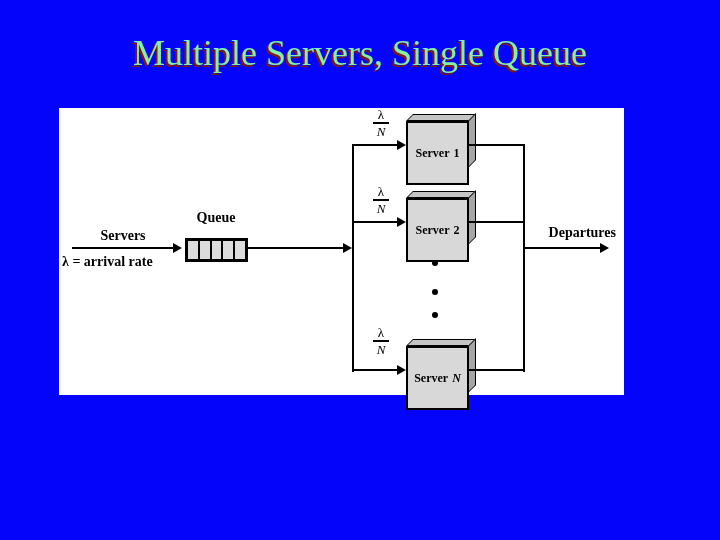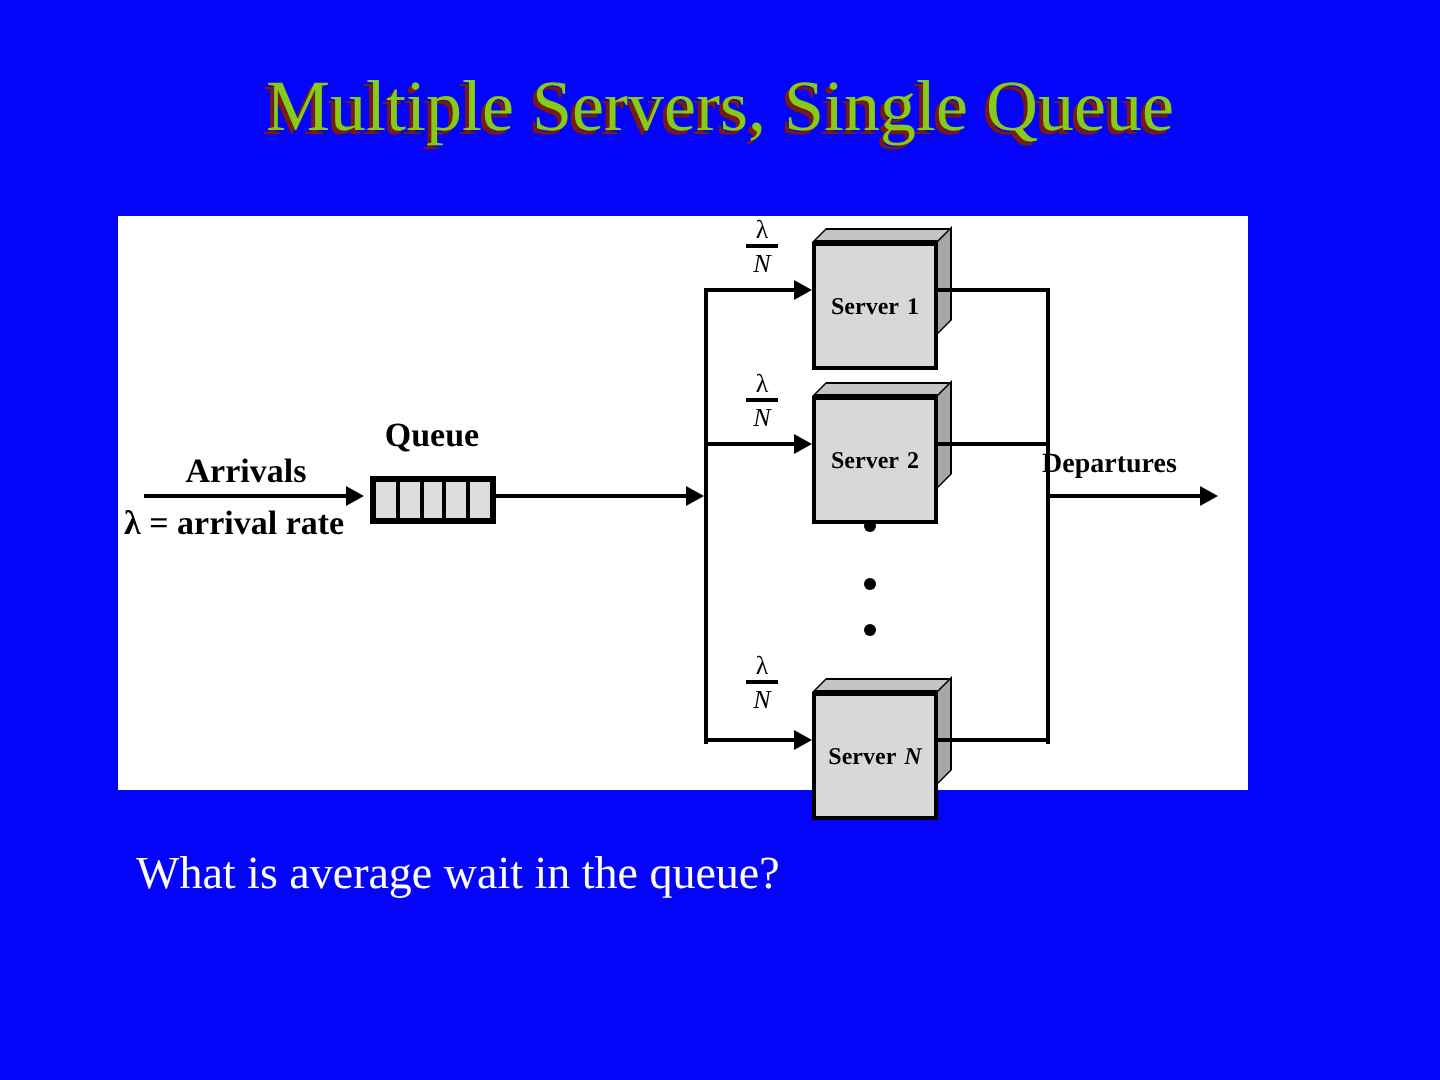--- a/index.html
+++ b/index.html
@@ -4,30 +4,30 @@
 <style>
   html,body{margin:0;padding:0;background:#222;}
   .slide{
     position:relative; width:720px; height:540px; overflow:hidden;
     background:#0404fa;
     font-family:"Liberation Serif","DejaVu Serif",serif;
   }
   .title{
     position:absolute; left:0; top:33px; width:720px;
     text-align:center; font-size:36px; line-height:40px;
-    color:#84cc16; text-shadow:-2px 2px 0 #7a1a14;
+    color:#86efac; text-shadow:-2px 2px 0 #7a1a14;
     white-space:nowrap;
   }
   .panel{
     position:absolute; left:59px; top:108px; width:565px; height:287px;
     background:#ffffff;
   }
   .panel *{box-sizing:border-box;}
   .dlabel{
-    position:absolute; color:#000; font-weight:bold; font-size:17px;
+    position:absolute; color:#000; font-weight:bold; font-size:14px;
     line-height:15px; white-space:nowrap;
   }
   .hline{position:absolute; height:2px; background:#000;}
   .vline{position:absolute; width:2px; background:#000;}
   .ahead{
     position:absolute; width:0; height:0;
     border-top:5px solid transparent; border-bottom:5px solid transparent;
     border-left:9px solid #000;
   }
   .queue{
@@ -64,21 +64,21 @@
 </style>
 </head>
 <body>
 
 <div class="slide">
 
   <div class="title">Multiple Servers, Single Queue</div>
 
   <div class="panel">
 
-    <div class="dlabel" style="left:24px; top:120px; width:80px; text-align:center;">Arrivals</div>
+    <div class="dlabel" style="left:24px; top:120px; width:80px; text-align:center;">Servers</div>
     <div class="hline" style="left:13px; top:139px; width:101px;"></div>
     <div class="ahead" style="left:114px; top:135px;"></div>
     <div class="dlabel" style="left:3px; top:146px;text-align:center;">λ = arrival rate</div>
 
     <div class="dlabel" style="left:117px; top:102px; width:80px; text-align:center;">Queue</div>
     <div class="queue">
       <div class="qcell"></div>
       <div class="qcell"></div>
       <div class="qcell"></div>
       <div class="qcell"></div>
@@ -137,21 +137,20 @@
 
     <div class="dot" style="top:152px;"></div>
     <div class="dot" style="top:181px;"></div>
     <div class="dot" style="top:204px;"></div>
 
     <div class="hline" style="left:410px; top:36px; width:56px;"></div>
     <div class="hline" style="left:410px; top:113px; width:56px;"></div>
     <div class="hline" style="left:410px; top:261px; width:56px;"></div>
     <div class="vline" style="left:464px; top:36px; height:228px;"></div>
 
-    <div class="dlabel" style="left:462px; top:117px; width:95px; text-align:left; font-size:14px;">Departures</div>
+    <div class="dlabel" style="left:462px; top:117px; width:95px; text-align:right; font-size:14px;">Departures</div>
     <div class="hline" style="left:464px; top:139px; width:77px;"></div>
     <div class="ahead" style="left:541px; top:135px;"></div>
 
   </div>
 
-  <div class="question" style="top:424px;">What is average wait in the queue?</div>
 
 </div>
 
 </body></html>

